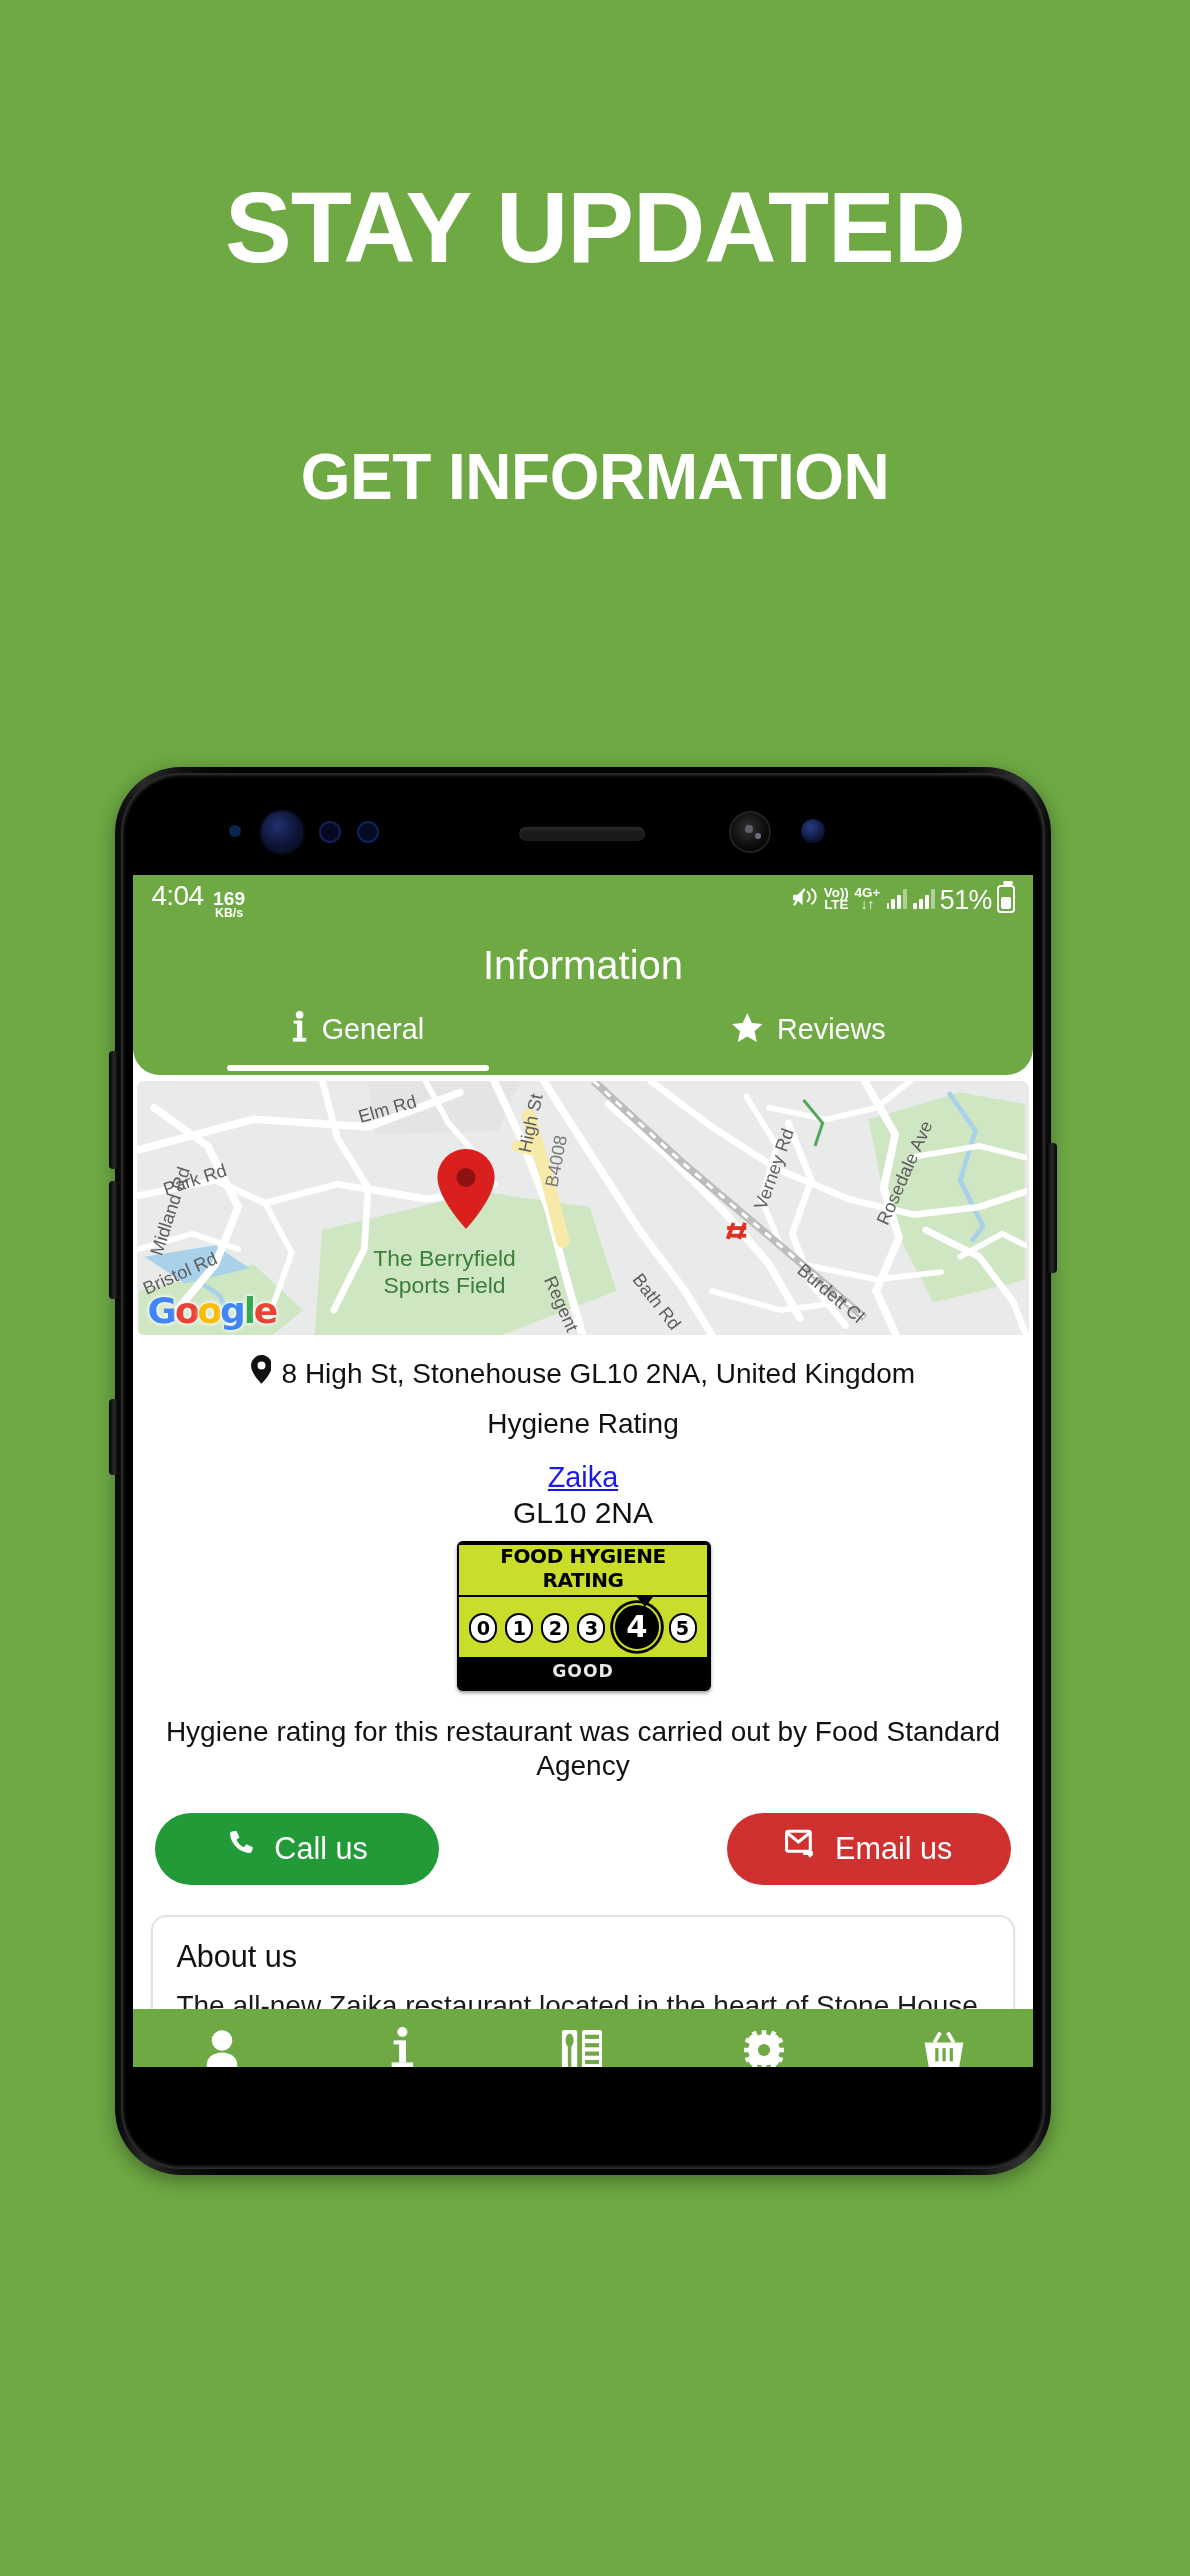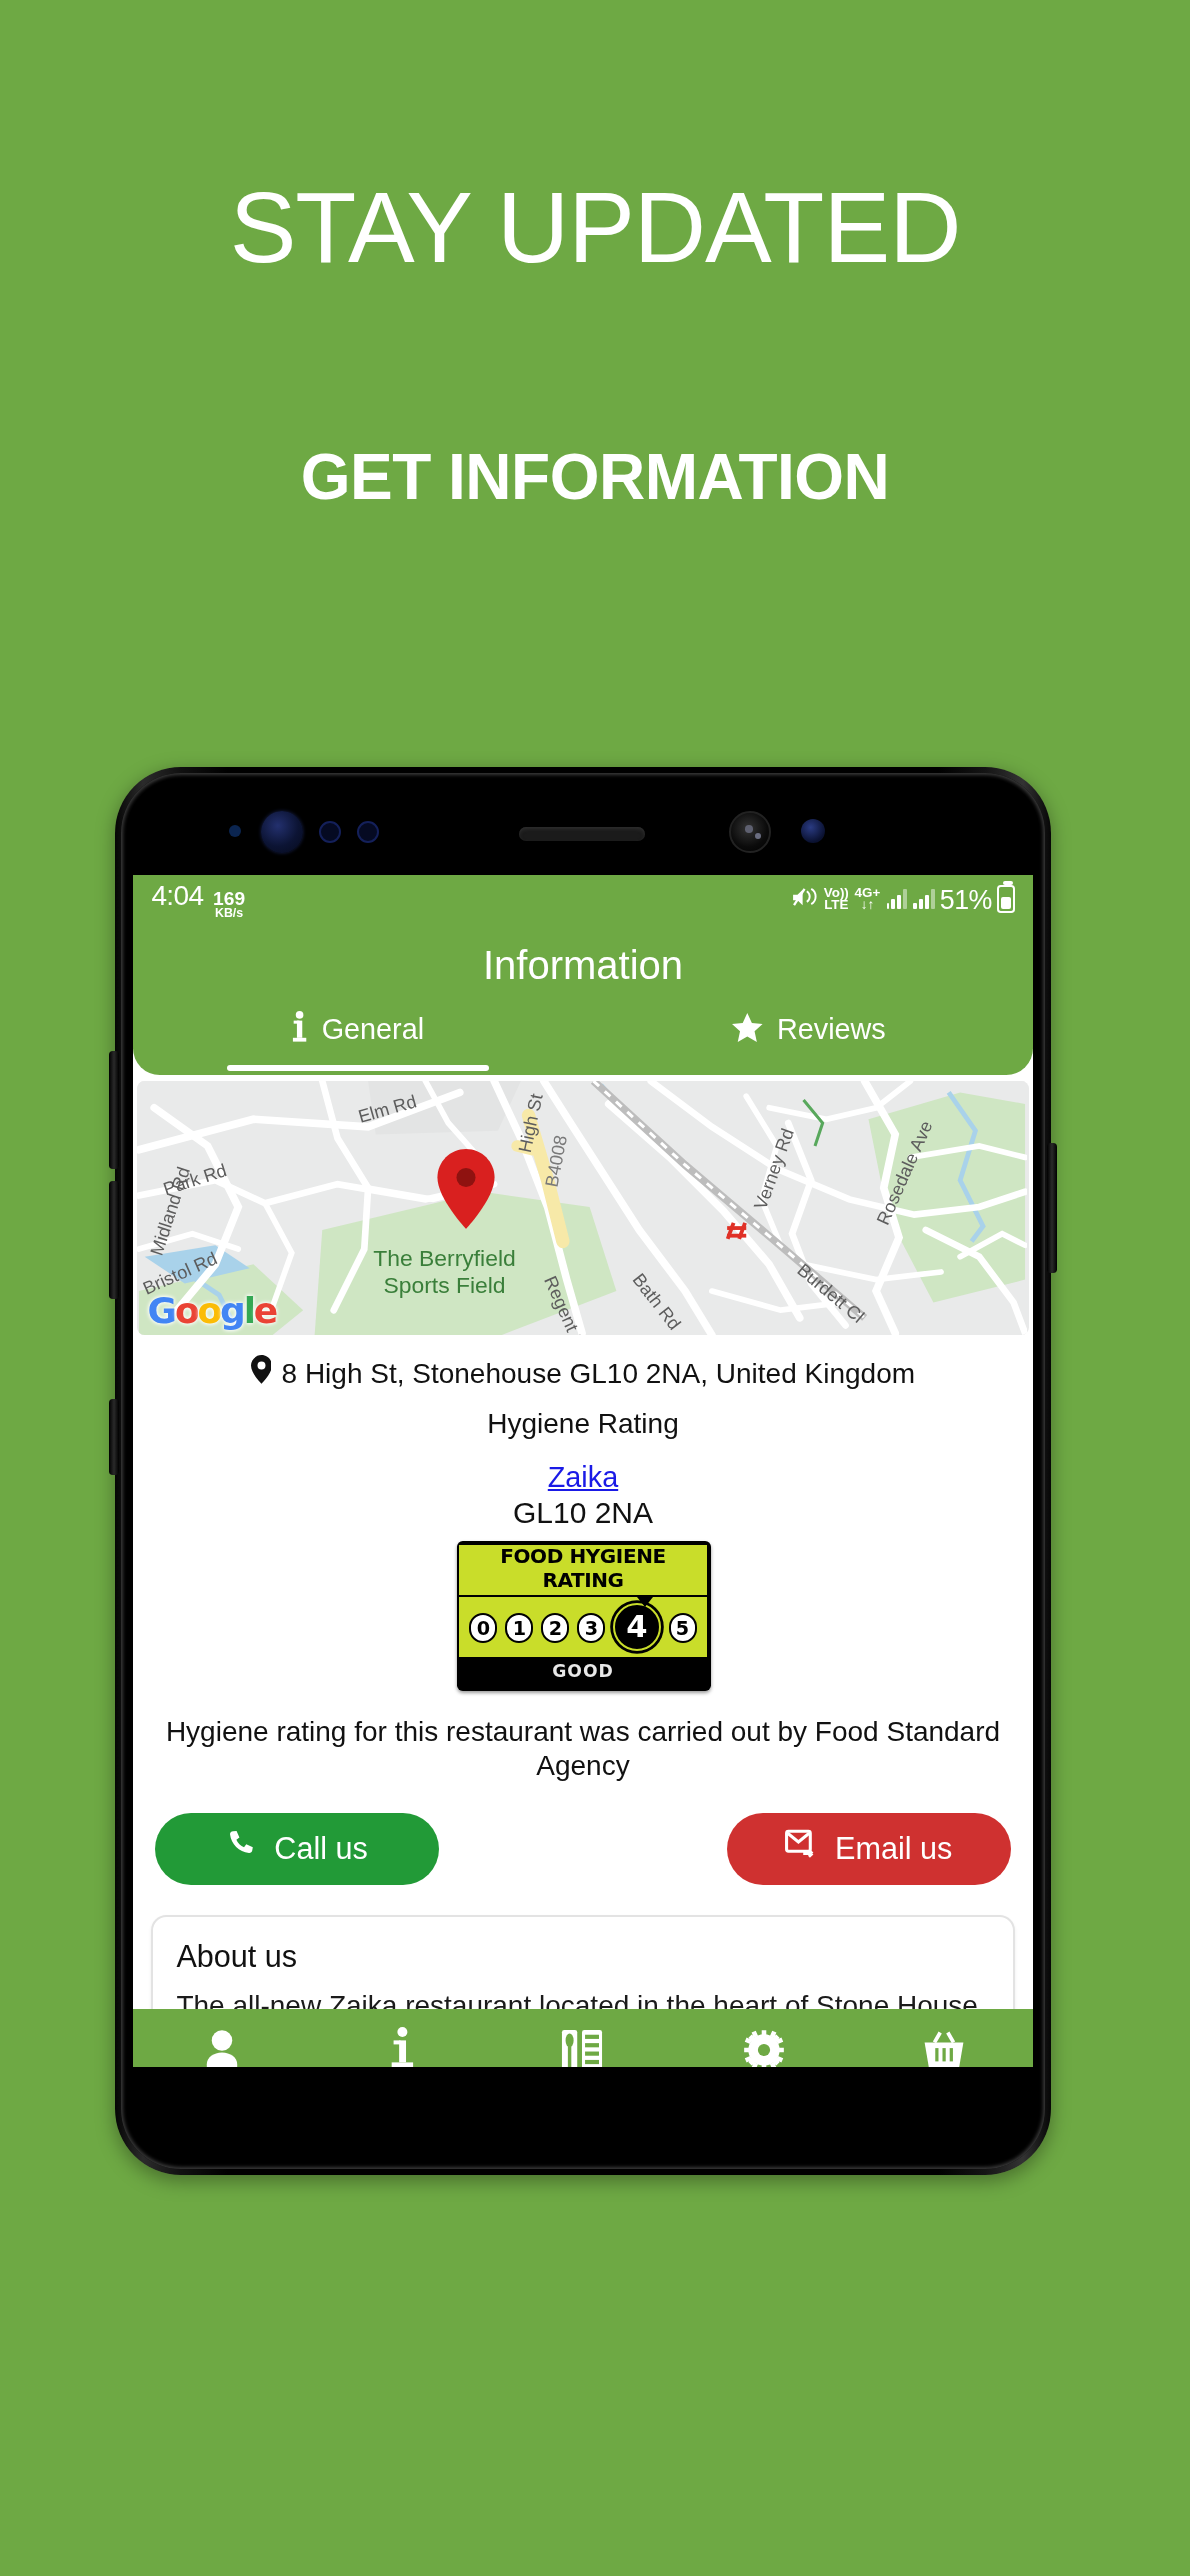--- a/index.html
+++ b/index.html
@@ -10,21 +10,21 @@
   }
   body { background: #6ea944; position: relative; }
 
   
   .promo {
     position: absolute; left: 0; top: 0; width: 1190px;
     text-align: center; color: #ffffff;
   }
   .promo-title {
     position: absolute; top: 177px; left: 0; width: 1190px;
-    font-size: 100px; font-weight: 400; letter-spacing: -1px;
+    font-size: 100px; font-weight: 700; letter-spacing: -1px;
     line-height: 1.0; color: #ffffff;
   }
   .promo-sub {
     position: absolute; top: 441px; left: 0; width: 1190px;
     font-size: 64px; font-weight: 700; line-height: 1.13;
     color: #ffffff; letter-spacing: -0.5px;
   }
 
   
   .phone {

